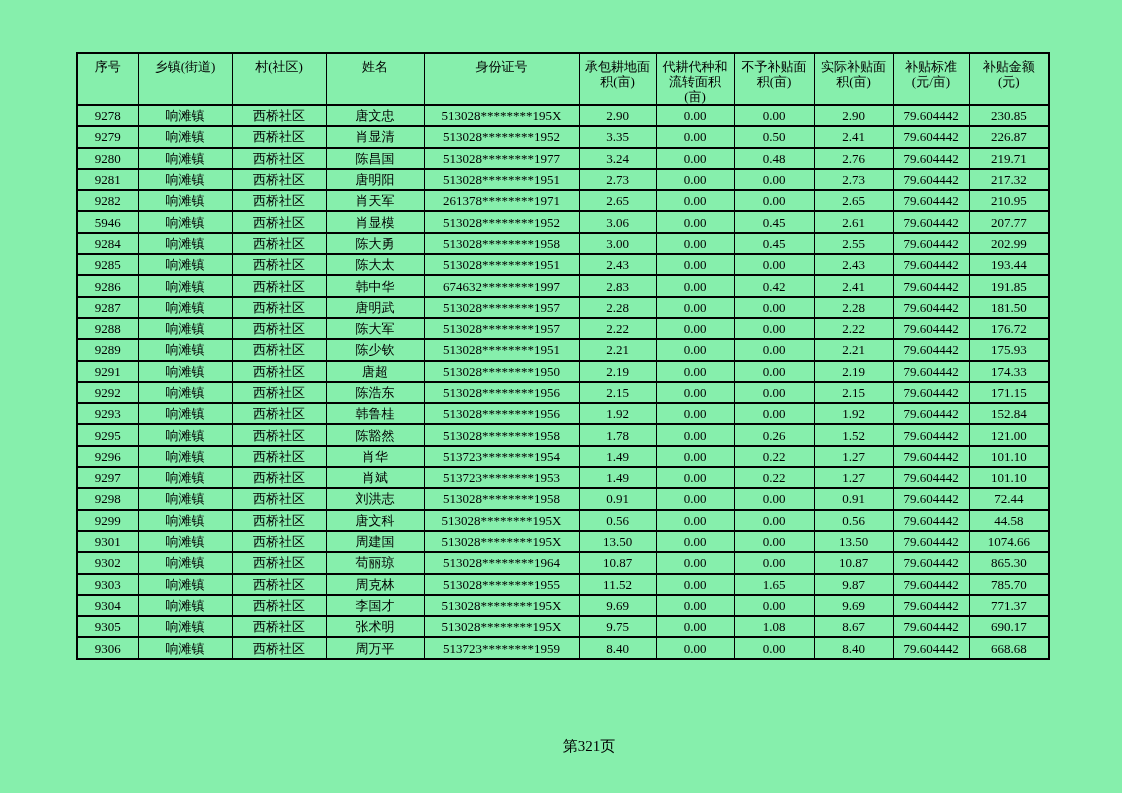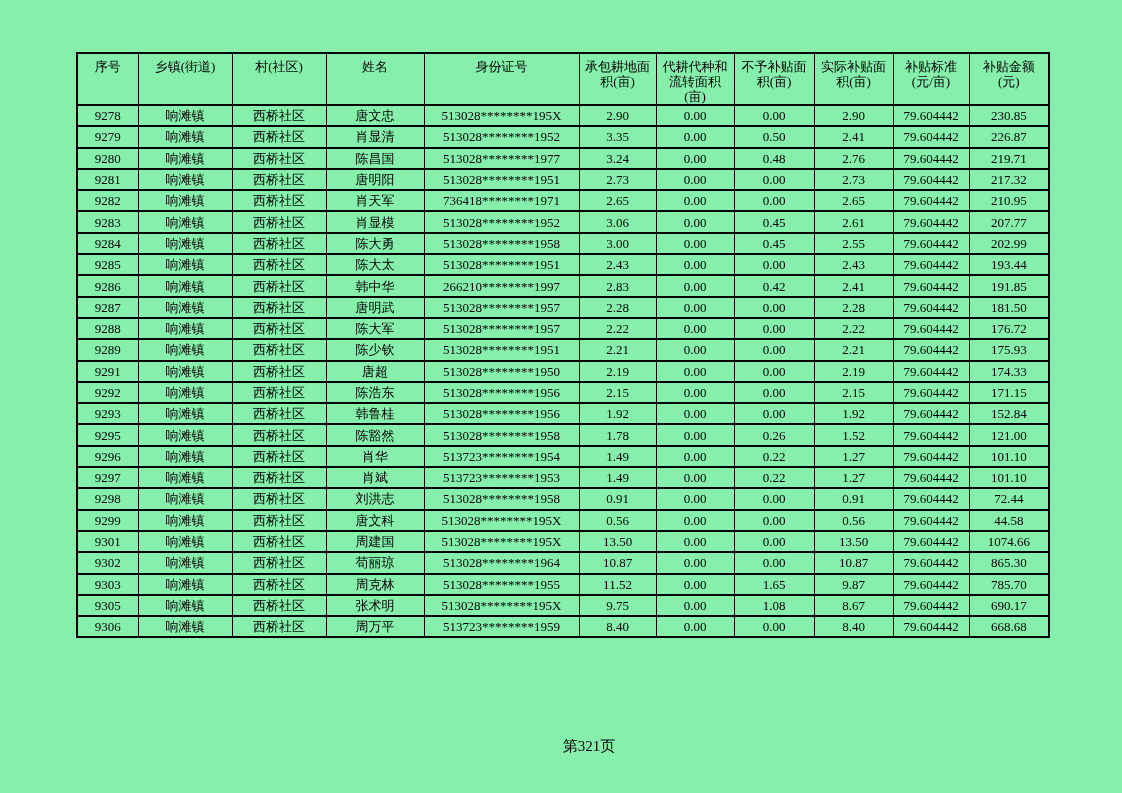--- a/index.html
+++ b/index.html
@@ -154,30 +154,30 @@
           <td>0.00</td>
           <td>2.73</td>
           <td>79.604442</td>
           <td>217.32</td>
         </tr>
         <tr>
           <td>9282</td>
           <td>响滩镇</td>
           <td>西桥社区</td>
           <td>肖天军</td>
-          <td>736418********1971</td>
+          <td>261378********1971</td>
           <td>2.65</td>
           <td>0.00</td>
           <td>0.00</td>
           <td>2.65</td>
           <td>79.604442</td>
           <td>210.95</td>
         </tr>
         <tr>
-          <td>9283</td>
+          <td>5946</td>
           <td>响滩镇</td>
           <td>西桥社区</td>
           <td>肖显模</td>
           <td>513028********1952</td>
           <td>3.06</td>
           <td>0.00</td>
           <td>0.45</td>
           <td>2.61</td>
           <td>79.604442</td>
           <td>207.77</td>
@@ -206,21 +206,21 @@
           <td>0.00</td>
           <td>2.43</td>
           <td>79.604442</td>
           <td>193.44</td>
         </tr>
         <tr>
           <td>9286</td>
           <td>响滩镇</td>
           <td>西桥社区</td>
           <td>韩中华</td>
-          <td>266210********1997</td>
+          <td>674632********1997</td>
           <td>2.83</td>
           <td>0.00</td>
           <td>0.42</td>
           <td>2.41</td>
           <td>79.604442</td>
           <td>191.85</td>
         </tr>
         <tr>
           <td>9287</td>
           <td>响滩镇</td>
@@ -395,20 +395,33 @@
           <td>响滩镇</td>
           <td>西桥社区</td>
           <td>周克林</td>
           <td>513028********1955</td>
           <td>11.52</td>
           <td>0.00</td>
           <td>1.65</td>
           <td>9.87</td>
           <td>79.604442</td>
           <td>785.70</td>
+        </tr>
+        <tr>
+          <td>9304</td>
+          <td>响滩镇</td>
+          <td>西桥社区</td>
+          <td>李国才</td>
+          <td>513028********195X</td>
+          <td>9.69</td>
+          <td>0.00</td>
+          <td>0.00</td>
+          <td>9.69</td>
+          <td>79.604442</td>
+          <td>771.37</td>
         </tr>
         <tr>
           <td>9305</td>
           <td>响滩镇</td>
           <td>西桥社区</td>
           <td>张术明</td>
           <td>513028********195X</td>
           <td>9.75</td>
           <td>0.00</td>
           <td>1.08</td>

